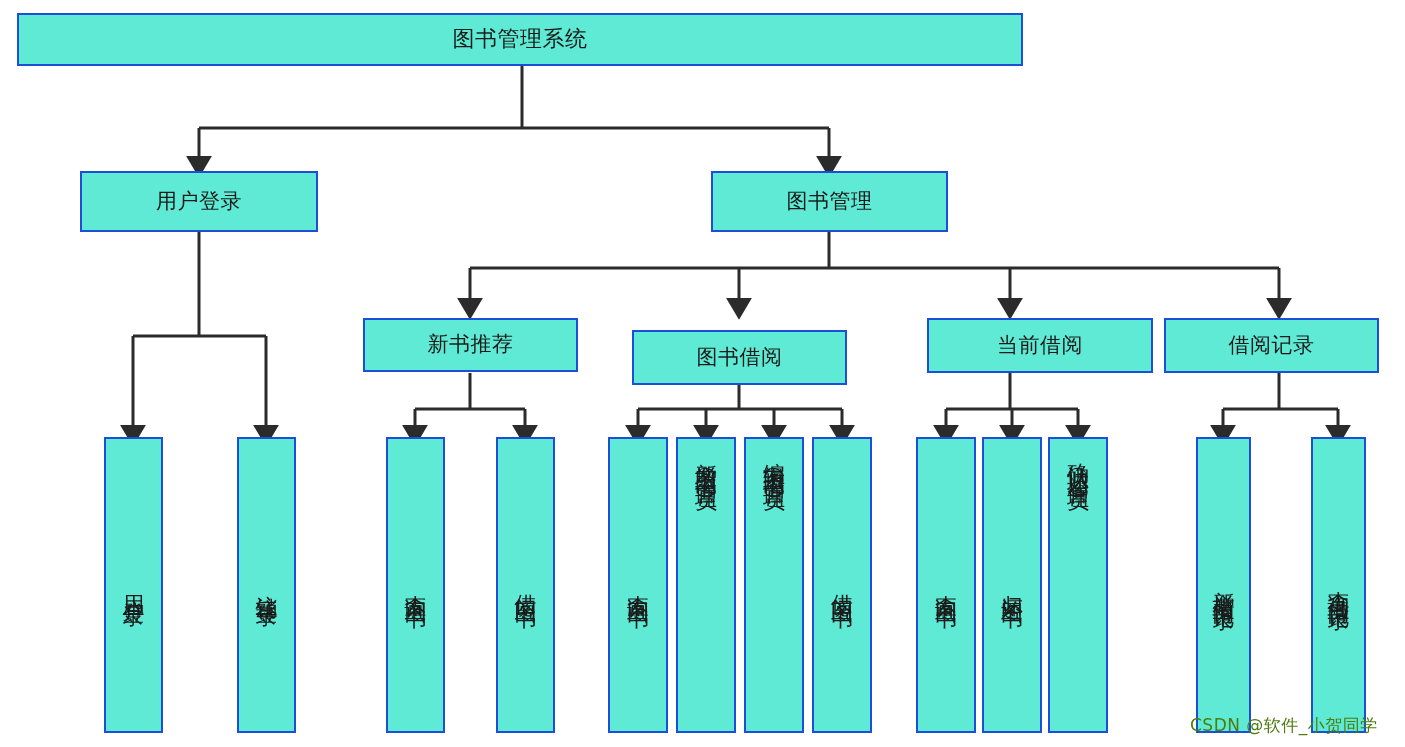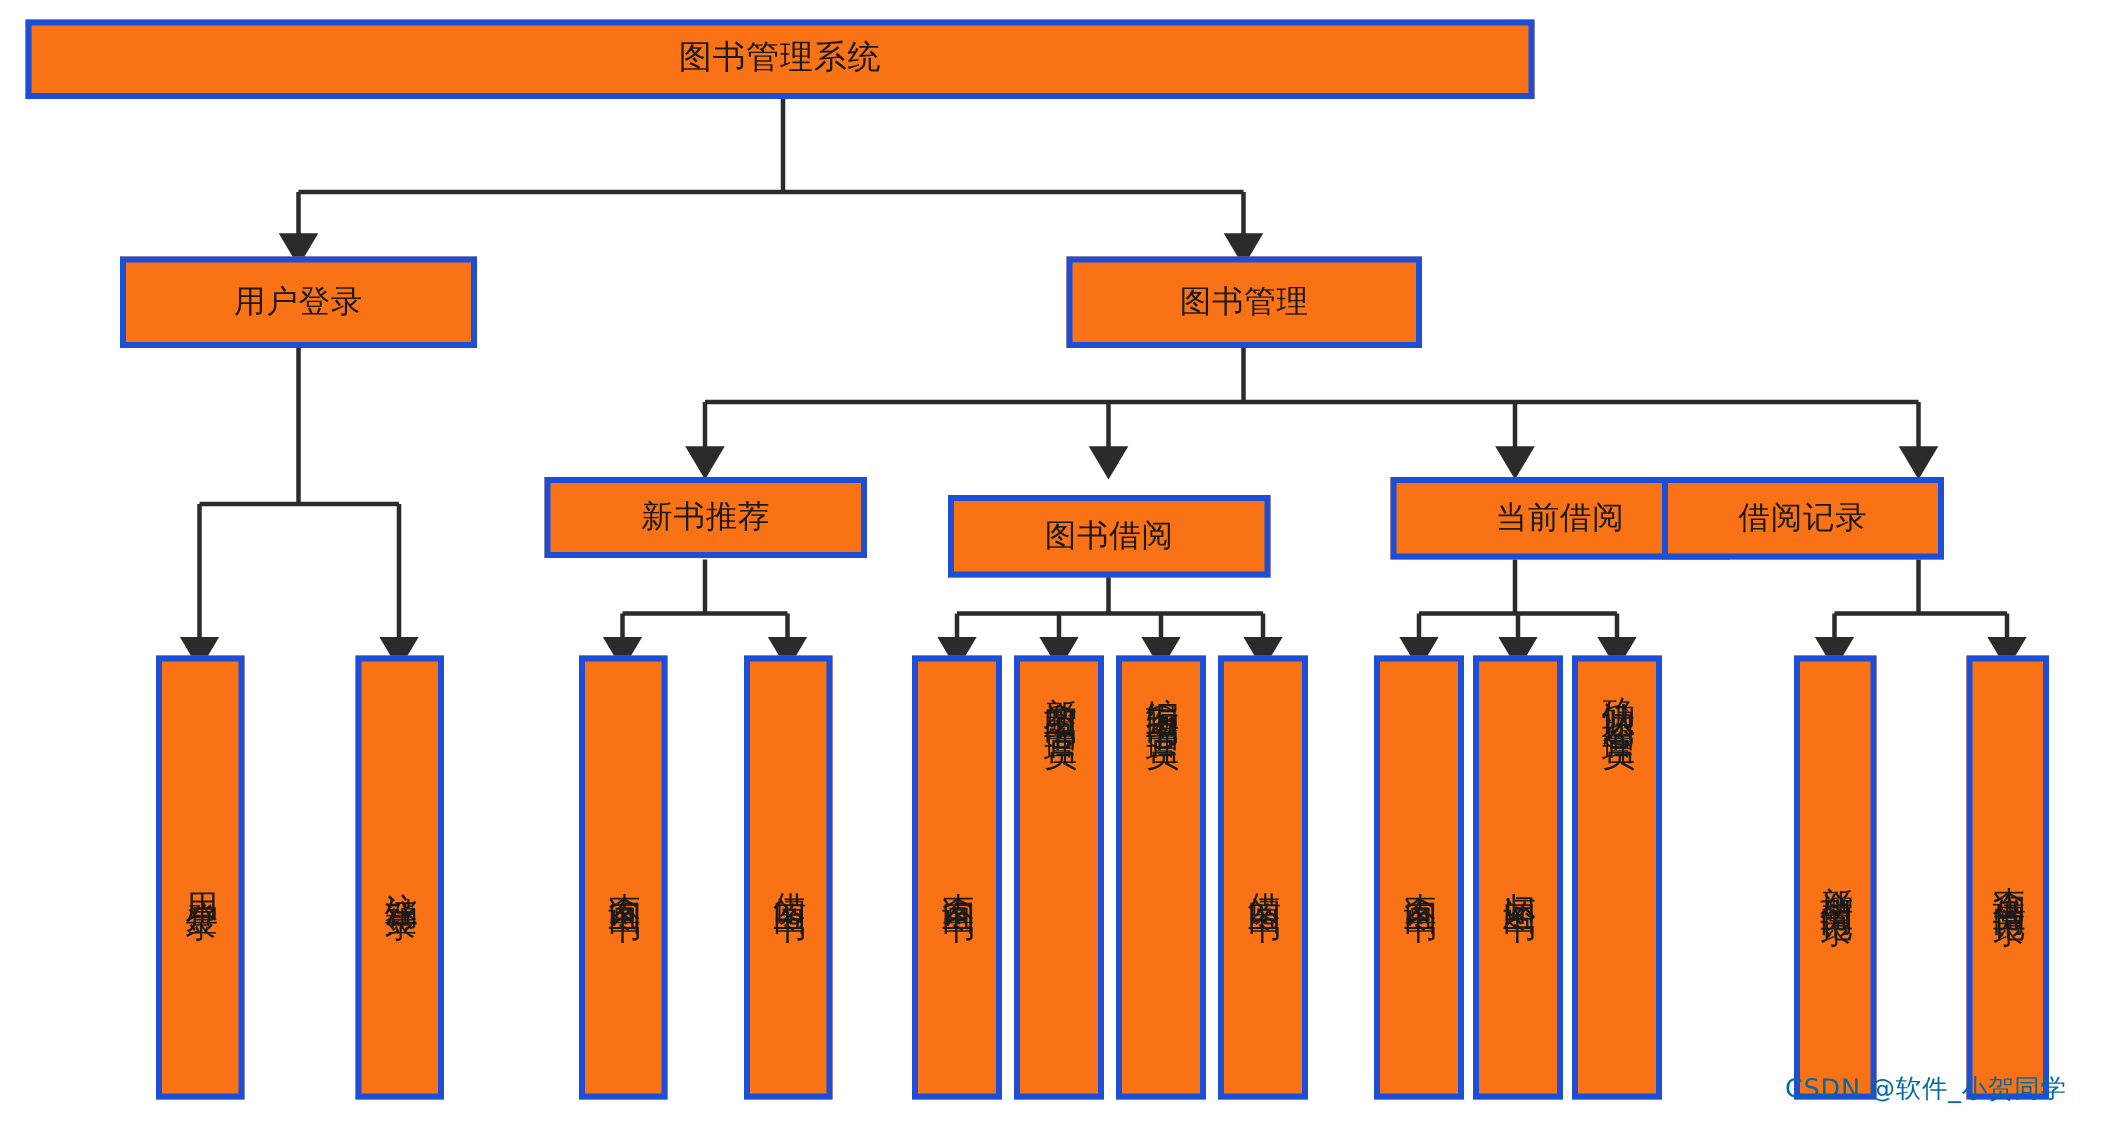--- a/index.html
+++ b/index.html
@@ -18,22 +18,22 @@
   }
   #wires{
     position:absolute;
     left:0;top:0;
     width:1405px;height:747px;
     pointer-events:none;
   }
   .node{
     position:absolute;
     box-sizing:border-box;
-    background:#f97316;
-    border:4px solid #1d4ed8;
+    background:#5eead4;
+    border:2px solid #1d4ed8;
     display:flex;
     align-items:center;
     justify-content:center;
     overflow:hidden;
   }
   .node .label{
     display:block;
     text-align:center;
     line-height:1.12;
     letter-spacing:0.5px;
@@ -64,21 +64,21 @@
     font-size:22px;
     line-height:1.0;
     letter-spacing:4px;
     white-space:nowrap;
     text-indent:0;
   }
   .node.v.top .vwrap{align-items:flex-start;padding-top:6px;}
   .watermark{
     position:absolute;
     font-size:17px;
-    color:#0369a1;
+    color:#4d7c0f;
     letter-spacing:0.5px;
     white-space:nowrap;
     user-select:none;
   }
 </style>
 </head>
 <body>
 
 <div id="diagram">
 
@@ -145,21 +145,21 @@
 
   <div class="node h" style="left:363px;top:318px;width:215px;height:54px;">
     <span class="label">新书推荐</span>
   </div>
   <div class="node h" style="left:632px;top:318px;width:215px;height:55px;margin-top:12px;">
     <span class="label">图书借阅</span>
   </div>
   <div class="node h" style="left:927px;top:318px;width:226px;height:55px;">
     <span class="label">当前借阅</span>
   </div>
-  <div class="node h" style="left:1108px;top:318px;width:188px;height:55px;justify-content:center;">
+  <div class="node h" style="left:1164px;top:318px;width:215px;height:55px;justify-content:center;">
     <span class="label">借阅记录</span>
   </div>
 
   <div class="node v" style="left:104px;top:437px;width:59px;height:296px;">
     <span class="vwrap">
         <span class="label">用户登录</span>
       </span>
   </div>
   <div class="node v" style="left:237px;top:437px;width:59px;height:296px;">
     <span class="vwrap">

